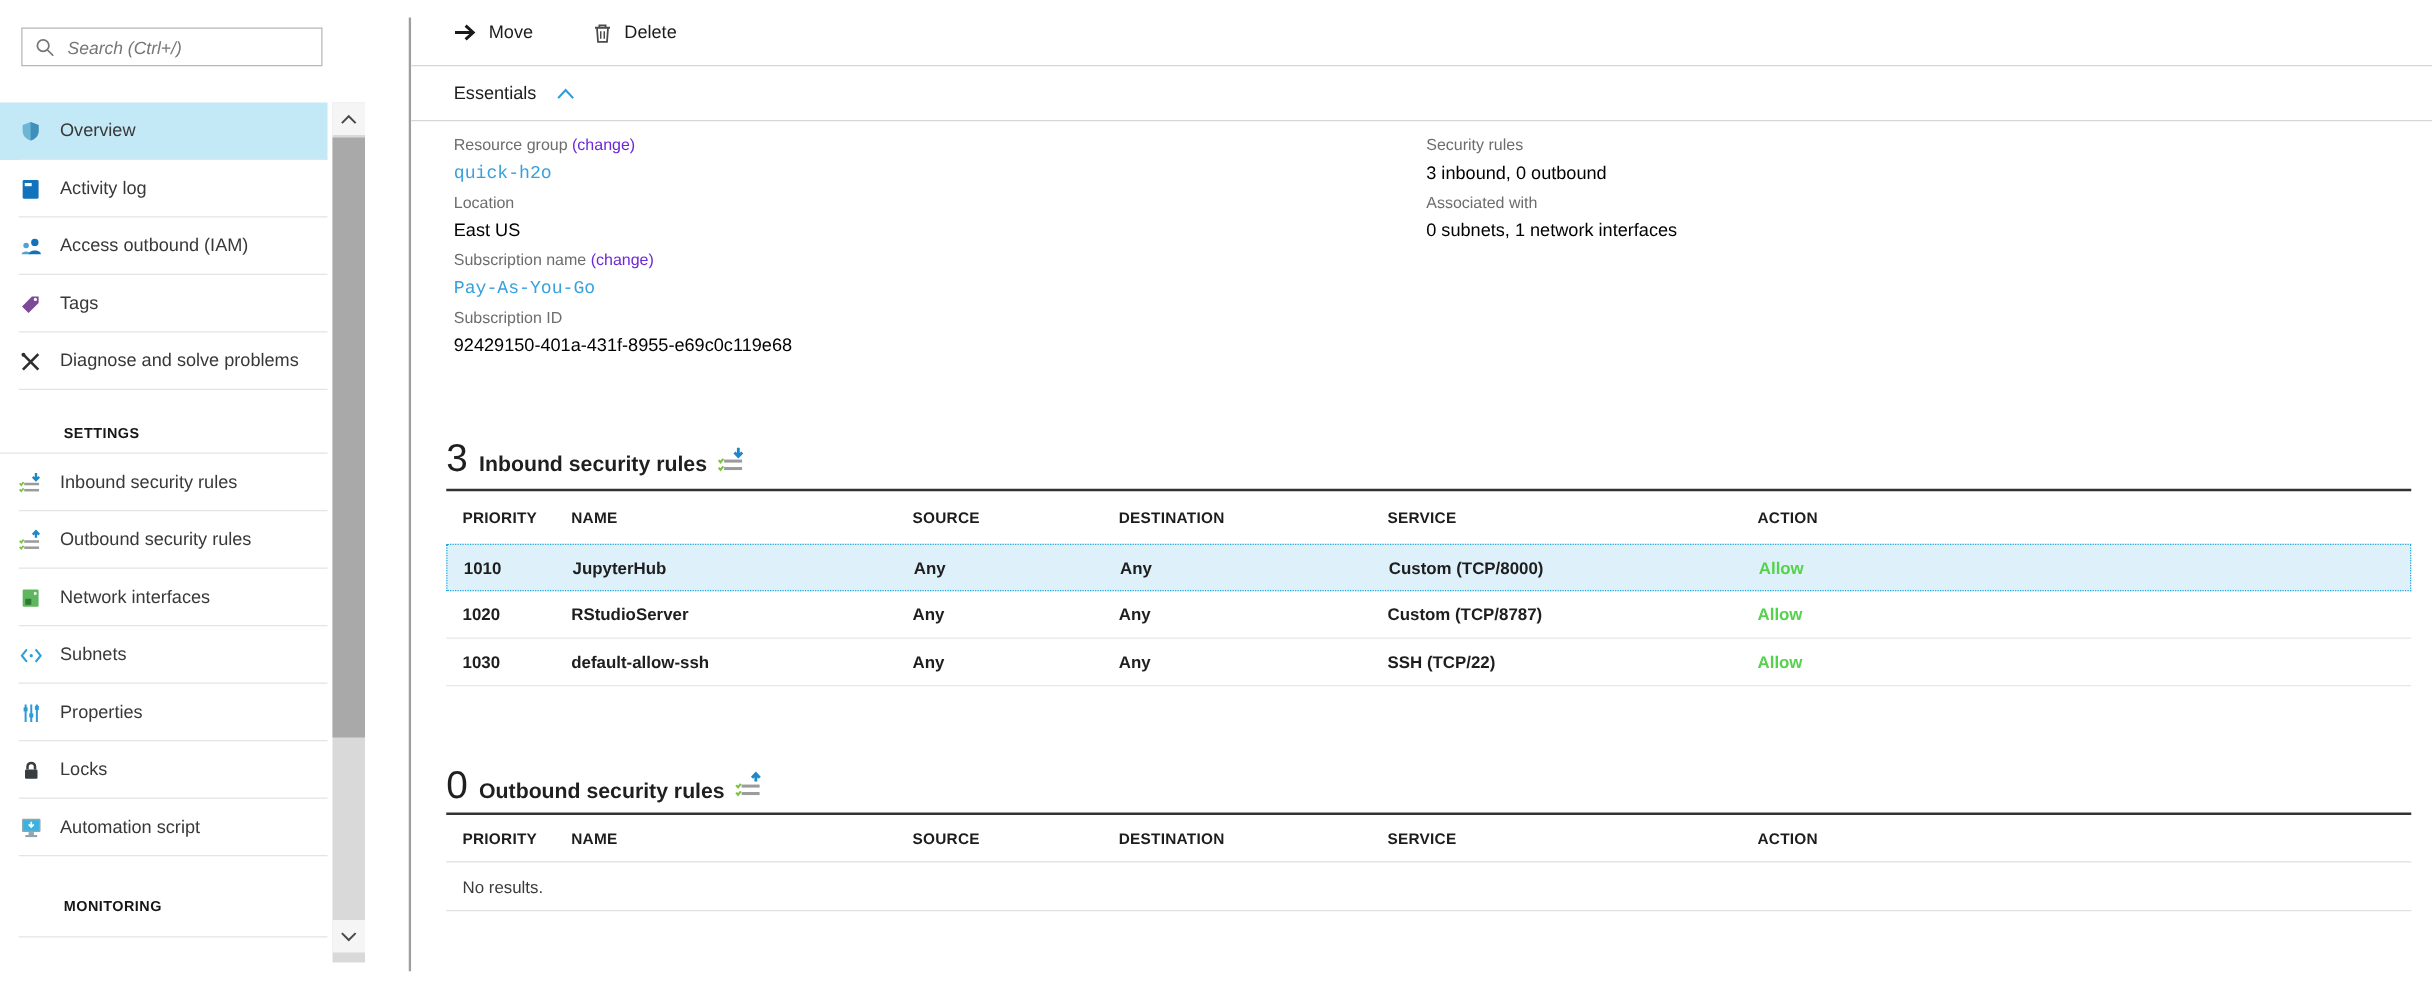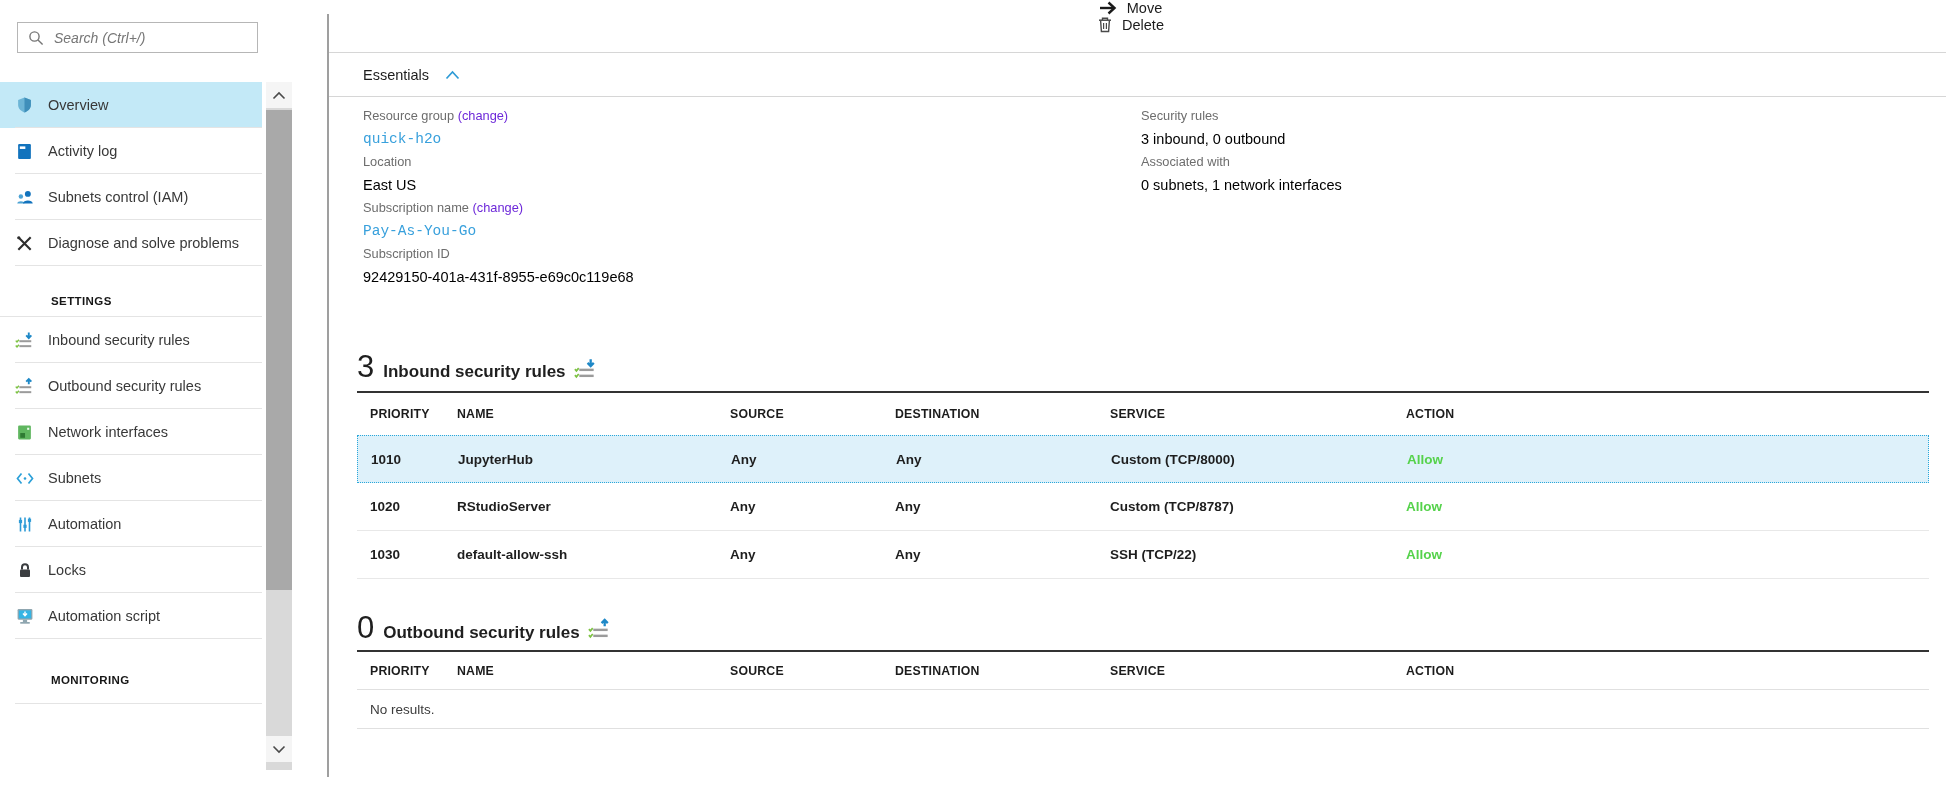--- a/index.html
+++ b/index.html
@@ -34,21 +34,21 @@
   .sb-btn.up { top:0; }
   .sb-btn.down { bottom:8px; }
   .sb-thumb { position:absolute; left:0; top:28px; width:26px; height:480px; background:#a9a9a9; cursor:pointer; }
 
   .v-divider { position:absolute; left:327px; top:14px; width:2px; height:763px; background:#9f9f9f; }
 
   
   .content { position:absolute; left:329px; top:0; right:0; height:794px; background:#fff; }
 
   .toolbar { position:absolute; left:0; top:0; right:0; height:53px; border-bottom:1px solid #d6d6d6;
-    display:flex; align-items:center; padding-left:34px;flex-direction:column; }
+    display:flex; align-items:center; padding-left:34px; }
   .tool-btn { display:flex; align-items:center; margin-right:48px; cursor:pointer; }
   .tool-btn svg { margin-right:9px; }
   .tool-btn span { font-size:14.5px; color:#1c1c1c; }
 
   .essentials-bar { position:absolute; left:0; top:54px; right:0; height:43px; border-bottom:1px solid #d6d6d6;
     display:flex; align-items:center; padding-left:34px; cursor:pointer; }
   .essentials-bar .ttl { font-size:14.5px; color:#1c1c1c; margin-right:16px; }
 
   .essentials-body { position:absolute; left:0; top:98px; right:0; }
   .ess-col { position:absolute; top:7px; }
@@ -69,21 +69,21 @@
   .rules-count { font-size:31px; font-weight:500; color:#1f1f1f; line-height:34px; }
   .rules-title { font-size:17px; font-weight:bold; color:#1f1f1f; margin-left:9px; }
   .rules-head .hd-icon { margin-left:8px; align-self:center; position:relative; top:2px; }
 
   .t-head { display:grid; grid-template-columns:87px 273px 165px 215px 296px 1fr; align-items:center; }
   .rules-section.inbound  .t-head { height:42px; }
   .rules-section.outbound .t-head { height:38px; border-bottom:1px solid #e0e0e0; }
   .t-head span { padding-left:13px; font-size:12.3px; font-weight:bold; color:#1c1c1c; letter-spacing:.2px; }
 
   .t-row { display:grid; grid-template-columns:87px 273px 165px 215px 296px 1fr; align-items:center;
-    height:48px; border-bottom:1px solid #e8e8e8; cursor:pointer; }
+    height:38px; border-bottom:1px solid #e8e8e8; cursor:pointer; }
   .t-row span { padding-left:13px; font-size:13.5px; font-weight:600; color:#1e1e1e; white-space:nowrap; }
   .t-row span.allow { color:#55d24b; }
   .t-row.selected { background:#def1fa; border:1px dotted #2aa7da; }
 
   .t-empty { height:39px; line-height:39px; border-bottom:1px solid #e0e0e0; padding-left:13px;
     font-size:13.5px; color:#3c3c3c; }
 </style>
 </head>
 <body>
 
@@ -123,23 +123,32 @@
 
       <div class="nav-item">
         <span class="nav-icon">
           <svg width="18" height="17" viewBox="0 0 17 16">
             <circle cx="4.6" cy="7" r="2.1" fill="#4da3d4"></circle>
             <path d="M1.2 13.6c0-2.9 6.8-2.9 6.8 0z" fill="#4da3d4"></path>
             <circle cx="11.2" cy="4.6" r="2.8" fill="#1273bd"></circle>
             <path d="M6.6 13.6c0-3.8 9.2-3.8 9.2 0z" fill="#1273bd"></path>
           </svg>
         </span>
-        <span class="nav-label">Subnets control (IAM)</span>
-      </div>
-
+        <span class="nav-label">Access outbound (IAM)</span>
+      </div>
+
+      <div class="nav-item">
+        <span class="nav-icon">
+          <svg width="17" height="17" viewBox="0 0 16 16">
+            <path d="M1.5 9.6L9 2h5v5l-7.6 7.5z" fill="#7c4a97"></path>
+            <circle cx="11.6" cy="4.3" r="1.2" fill="#fff"></circle>
+          </svg>
+        </span>
+        <span class="nav-label">Tags</span>
+      </div>
 
       <div class="nav-item">
         <span class="nav-icon">
           <svg width="17" height="17" viewBox="0 0 16 16">
             <path d="M2.2 2.2l11.6 11.6M13.8 2.2L2.2 13.8" stroke="#2e2e2e" stroke-width="2" fill="none"></path>
             <circle cx="2.6" cy="2.6" r="1.5" fill="#2e2e2e"></circle>
           </svg>
         </span>
         <span class="nav-label">Diagnose and solve problems</span>
       </div>
@@ -206,21 +215,21 @@
                 <line x1="8" y1="1" x2="8" y2="15"></line>
                 <line x1="12.5" y1="1" x2="12.5" y2="15"></line>
               </g>
               <g fill="#2e9bd6">
                 <rect x="1.9" y="3.4" width="3.2" height="3.2"></rect>
                 <rect x="6.4" y="8.2" width="3.2" height="3.2"></rect>
                 <rect x="10.9" y="2.2" width="3.2" height="3.2"></rect>
               </g>
             </svg>
           </span>
-          <span class="nav-label">Automation</span>
+          <span class="nav-label">Properties</span>
         </div>
 
         <div class="nav-item">
           <span class="nav-icon">
             <svg width="16" height="17" viewBox="0 0 16 16">
               <path d="M5 7V4.8a3 3 0 016 0V7" stroke="#3a3d40" stroke-width="2" fill="none"></path>
               <rect x="3" y="7" width="10" height="7.5" rx="1" fill="#3a3d40"></rect>
             </svg>
           </span>
           <span class="nav-label">Locks</span>

